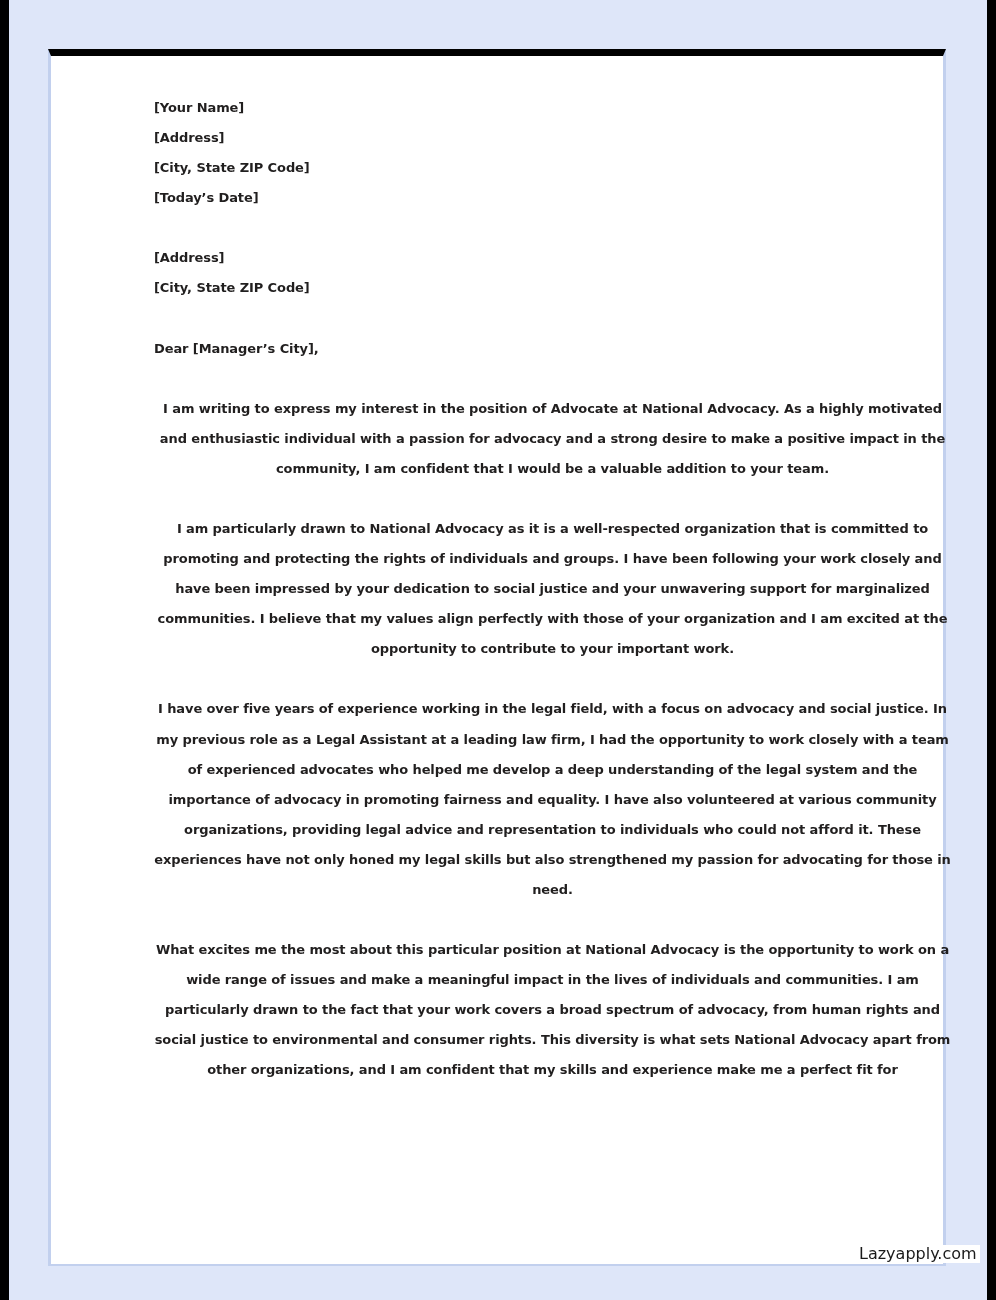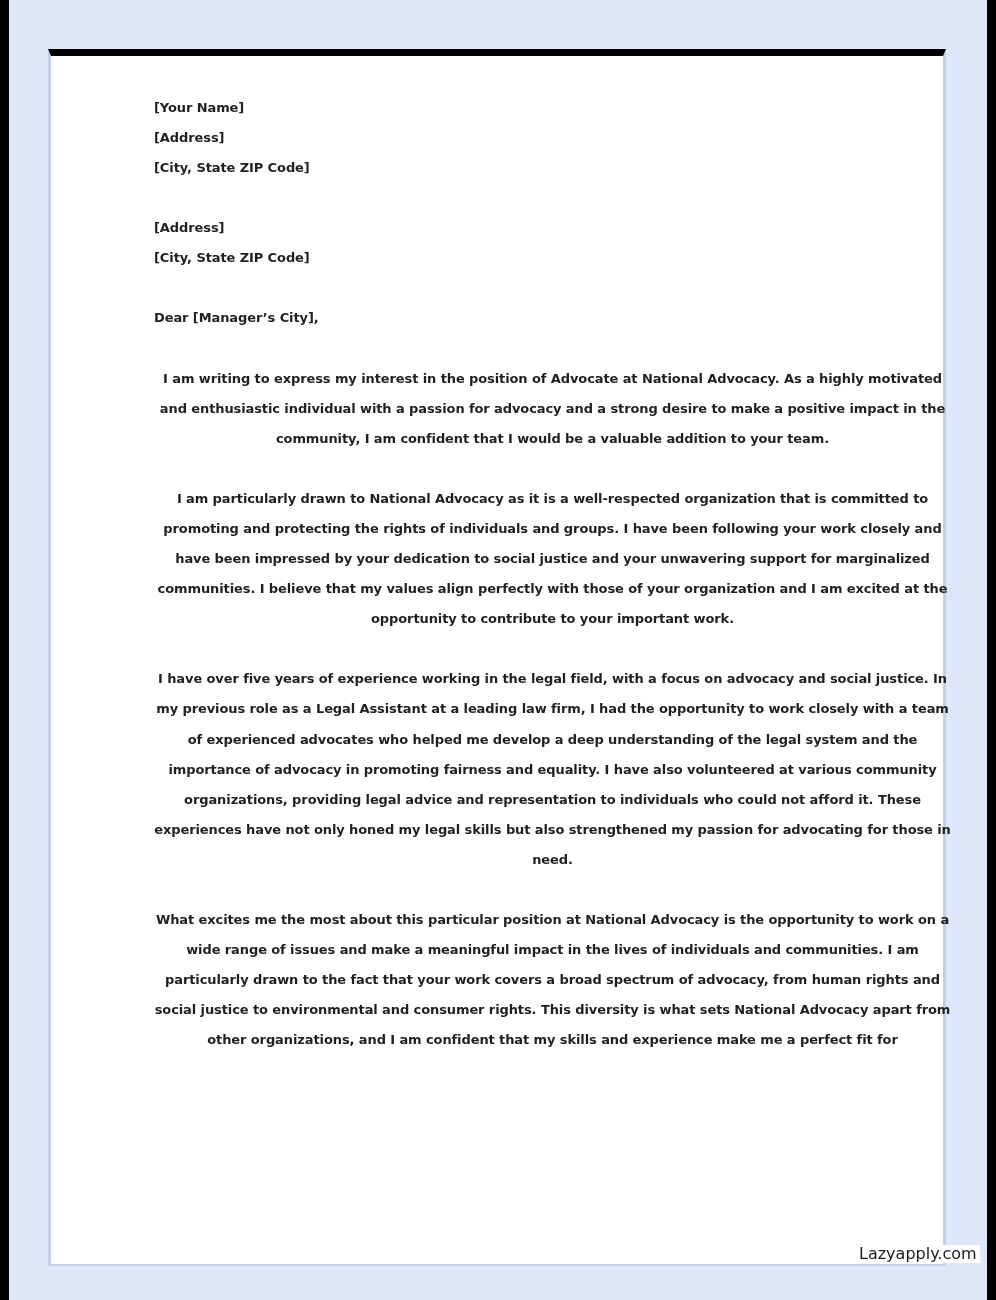--- a/index.html
+++ b/index.html
@@ -135,20 +135,21 @@
 
 
   <div id="page-sheet"></div>
 
   <div id="letter-body">
 
     <div>
       <div class="addr-line">[Your Name]</div>
       <div class="addr-line">[Address]</div>
       <div class="addr-line">[City, State ZIP Code]</div>
+      <div class="addr-line">[Today’s Date]</div>
     </div>
 
     <div class="block-gap"></div>
 
     <div>
       <div class="addr-line">[Address]</div>
       <div class="addr-line">[City, State ZIP Code]</div>
     </div>
 
     <div class="block-gap"></div>

